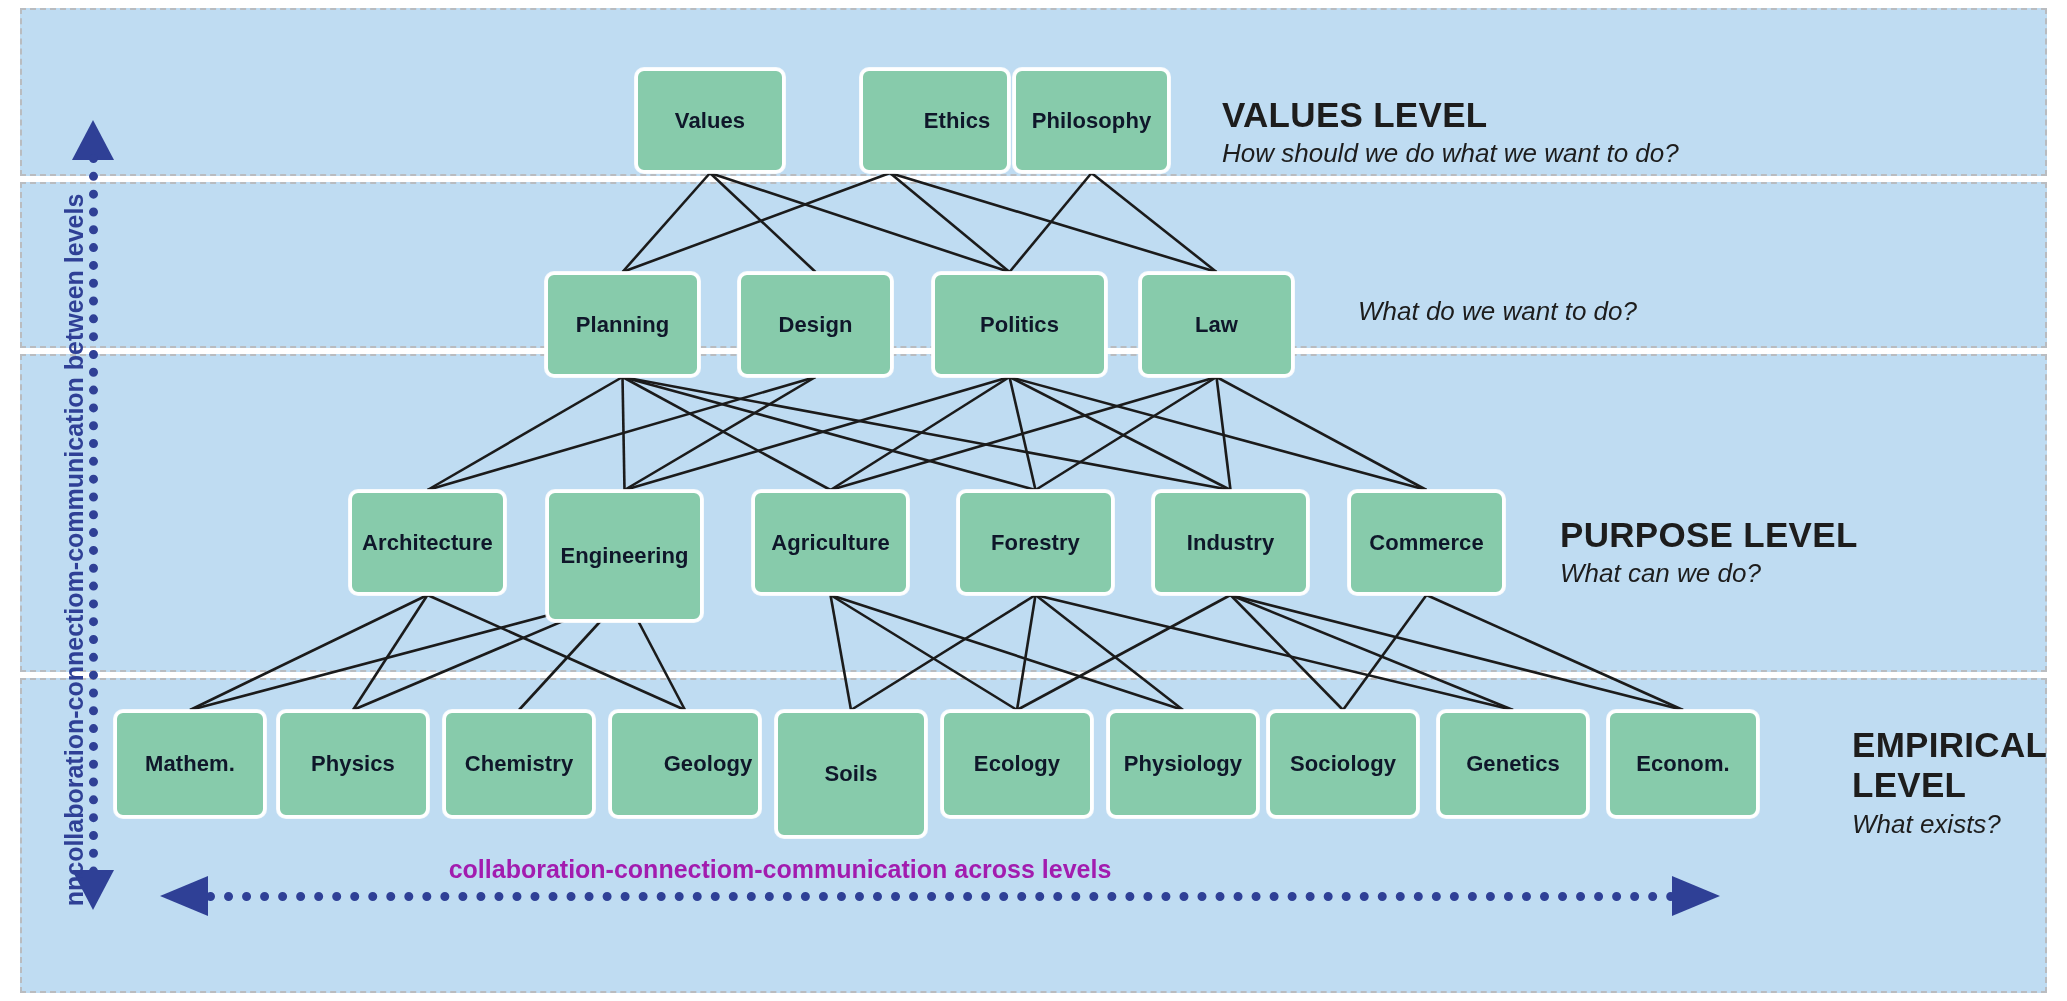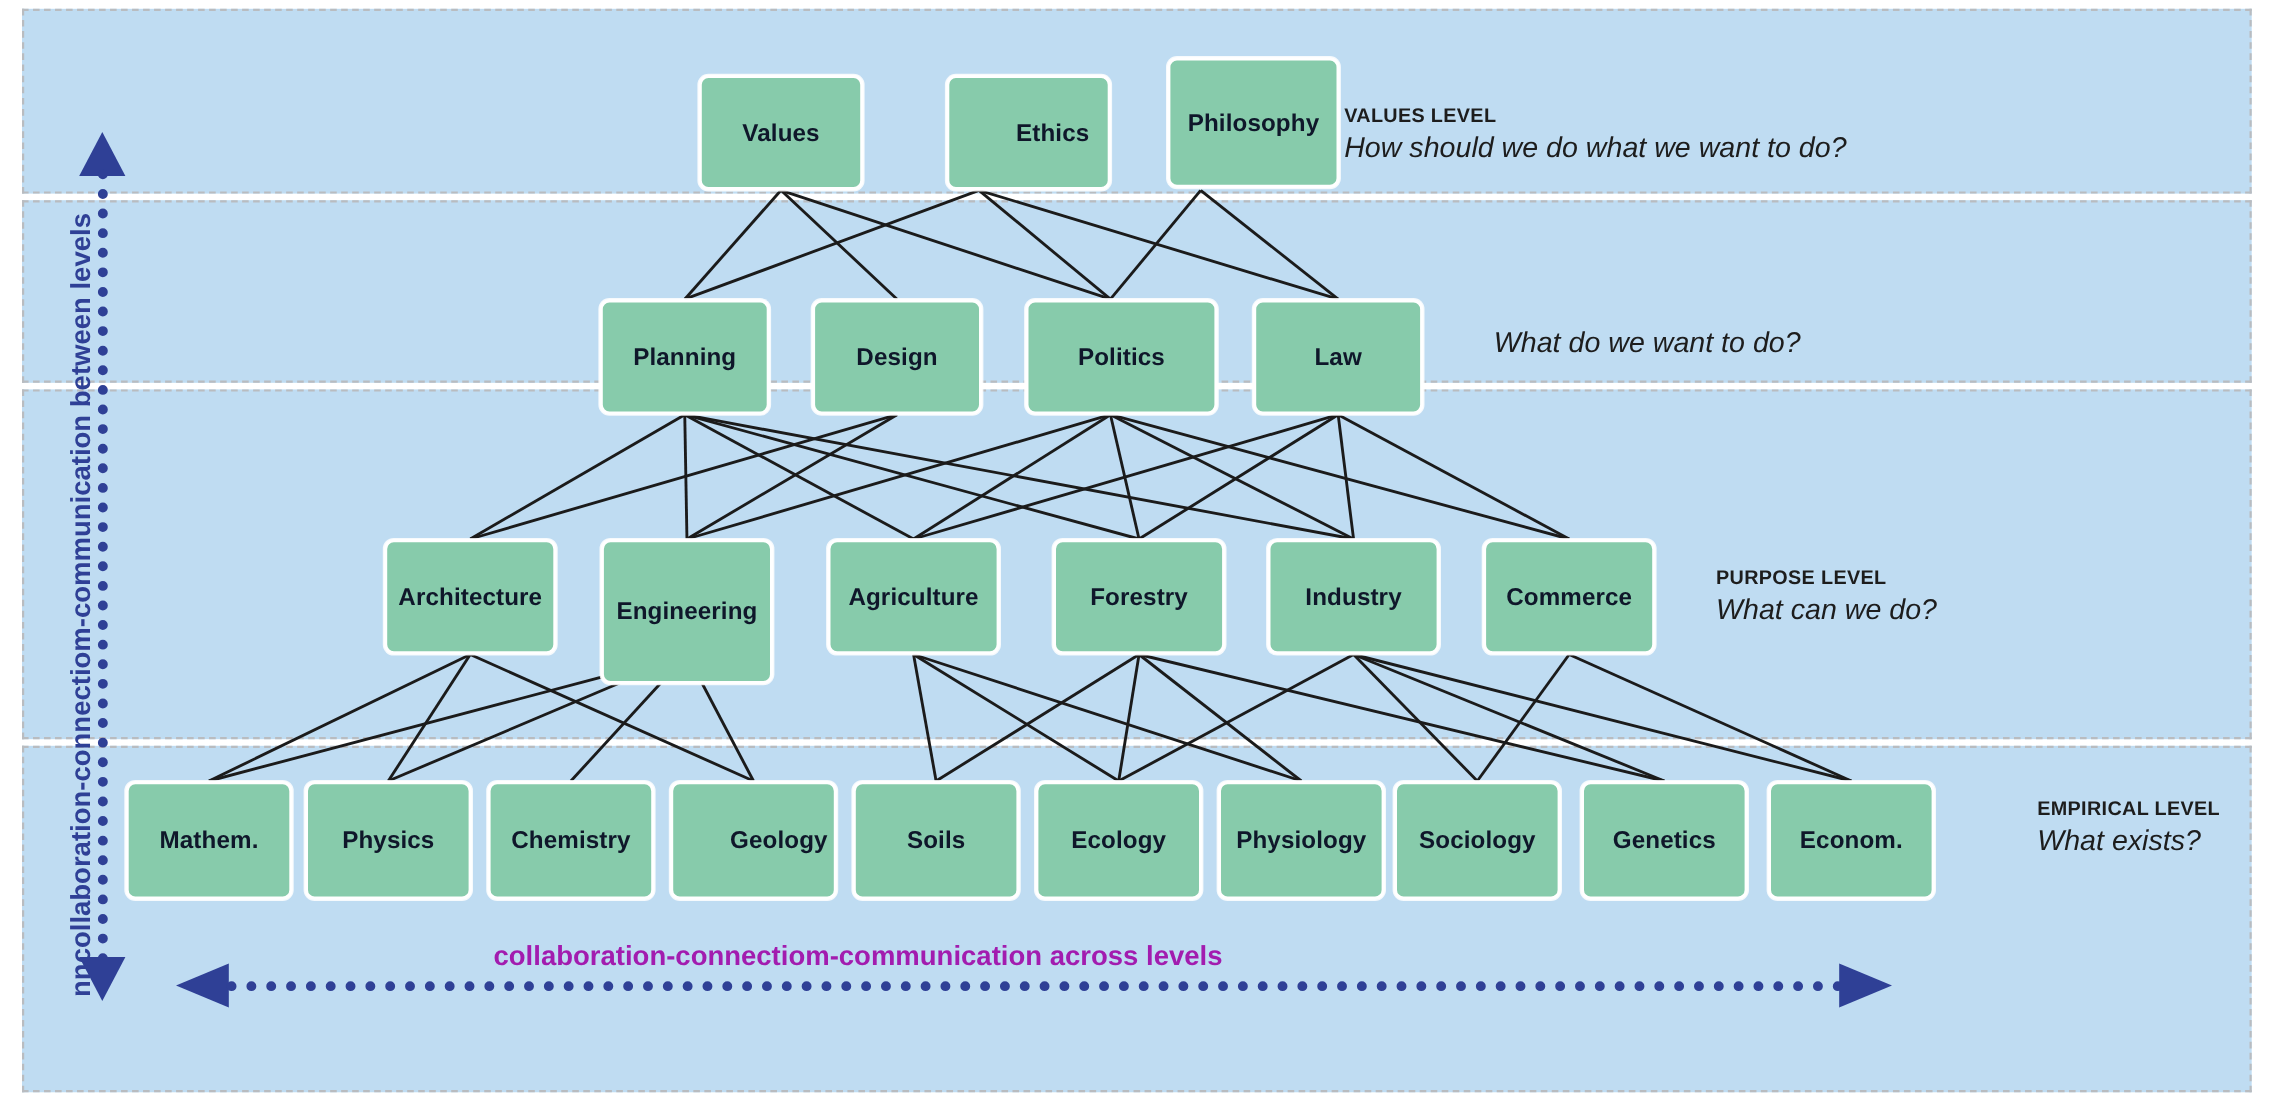--- a/index.html
+++ b/index.html
@@ -20,21 +20,21 @@
 
   
   .node{position:absolute;background:#87cbab;border:3px solid #ffffff;border-radius:9px;
         box-sizing:border-box;display:flex;align-items:center;justify-content:center;
         color:#0f172a;font-size:22px;font-weight:600;letter-spacing:.1px;
         box-shadow:0 0 0 1px rgba(255,255,255,.85);}
   .node span{pointer-events:none;}
 
   
   .lvl{position:absolute;color:#1d1d1d;}
-  .lvl .lvl-title{font-size:18px;font-weight:700;letter-spacing:.3px;line-height:1.15;}
+  .lvl .lvl-title{font-size:35px;font-weight:700;letter-spacing:.3px;line-height:1.15;}
   .lvl .lvl-q{font-size:26px;font-style:italic;line-height:1.3;margin-top:2px;}
 
   
   .vaxis{position:absolute;left:84px;top:120px;width:18px;height:790px;}
   .vaxis .vline{position:absolute;left:5px;top:34px;width:0;height:722px;
                 border-left:9px dotted #2f4096;}
   .vaxis .arrowup{position:absolute;left:-12px;top:0;width:0;height:0;
                 border-left:21px solid transparent;border-right:21px solid transparent;
                 border-bottom:40px solid #2f4096;}
   .vaxis .arrowdn{position:absolute;left:-12px;bottom:0;width:0;height:0;
@@ -114,21 +114,21 @@
       <line x1="1426.5" y1="595" x2="1683" y2="710"></line>
     </svg>
 
   <div id="nodes-layer">
       <div class="node" style="left: 635px; top: 68px; width: 150px; height: 105px;">
         <span>Values</span>
       </div>
       <div class="node" style="left: 860px; top: 68px; width: 150px; height: 105px; padding-left: 44px;">
         <span>Ethics</span>
       </div>
-      <div class="node" style="left: 1013px; top: 52px; width: 157px; height: 119px; margin-left: 48px;">
+      <div class="node" style="left: 1013px; top: 68px; width: 157px; height: 105px;">
         <span>Philosophy</span>
       </div>
       <div class="node" style="left: 545px; top: 272px; width: 155px; height: 105px;">
         <span>Planning</span>
       </div>
       <div class="node" style="left: 738px; top: 272px; width: 155px; height: 105px;">
         <span>Design</span>
       </div>
       <div class="node" style="left: 932px; top: 272px; width: 175px; height: 105px;">
         <span>Politics</span>
@@ -159,21 +159,21 @@
       </div>
       <div class="node" style="left: 277px; top: 710px; width: 152px; height: 108px;">
         <span>Physics</span>
       </div>
       <div class="node" style="left: 443px; top: 710px; width: 152px; height: 108px;">
         <span>Chemistry</span>
       </div>
       <div class="node" style="left: 609px; top: 710px; width: 152px; height: 108px; padding-left: 46px;">
         <span>Geology</span>
       </div>
-      <div class="node" style="left: 775px; top: 710px; width: 152px; height: 108px;">
+      <div class="node" style="left: 775px; top: 710px; width: 152px; height: 128px;">
         <span>Soils</span>
       </div>
       <div class="node" style="left: 941px; top: 710px; width: 152px; height: 108px;">
         <span>Ecology</span>
       </div>
       <div class="node" style="left: 1107px; top: 710px; width: 152px; height: 108px;">
         <span>Physiology</span>
       </div>
       <div class="node" style="left: 1267px; top: 710px; width: 152px; height: 108px;">
         <span>Sociology</span>

